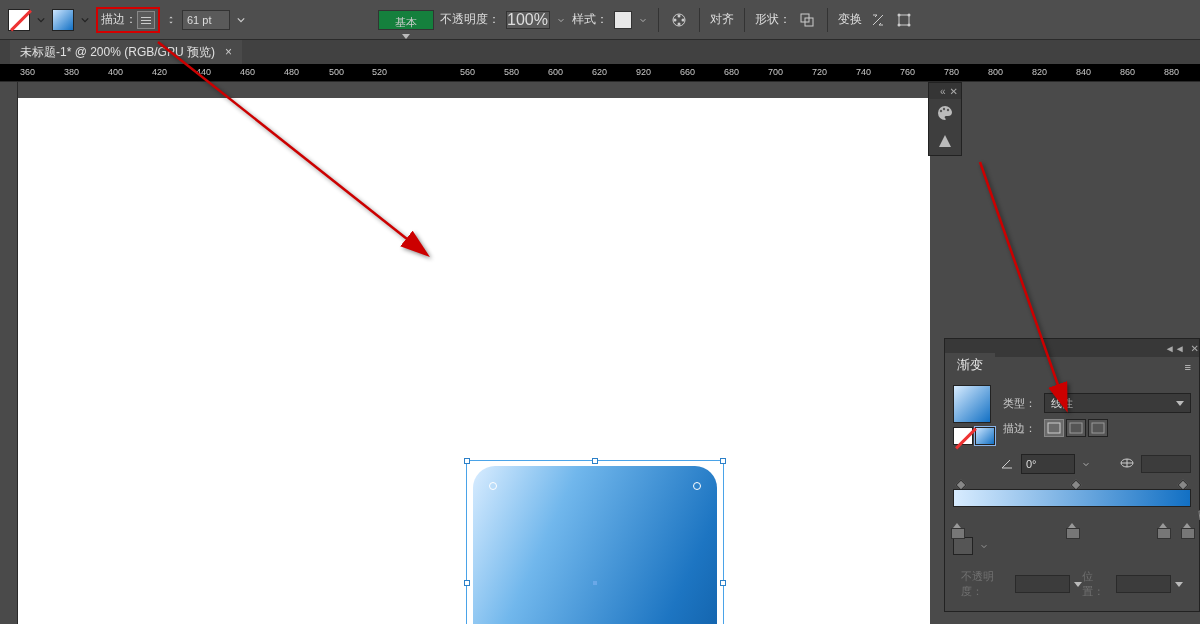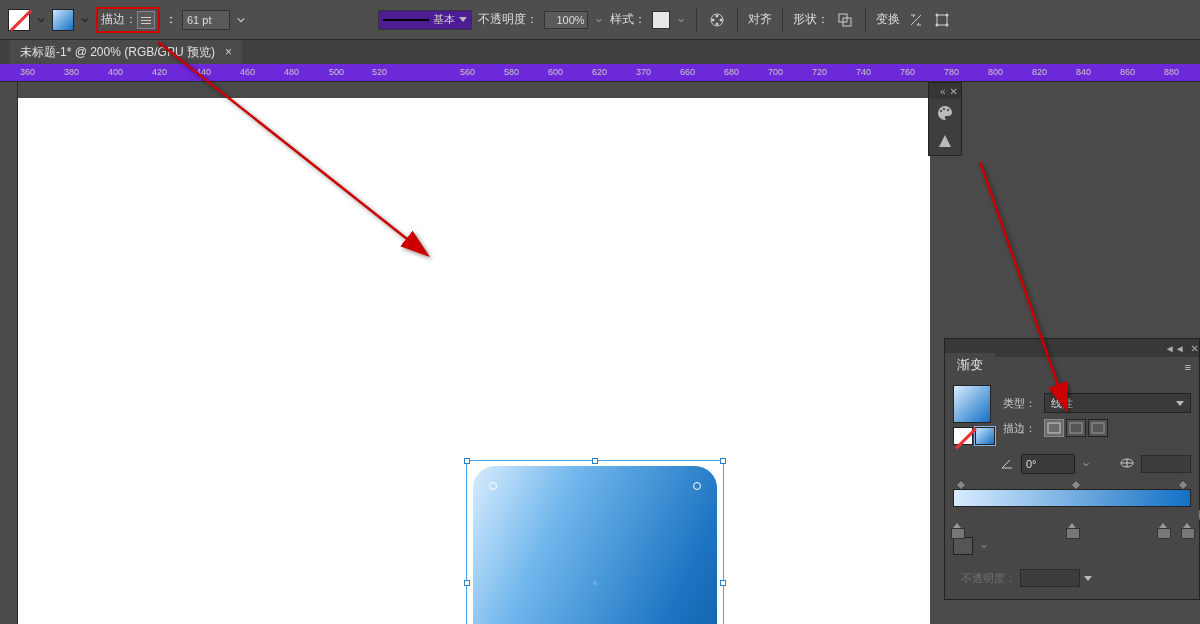--- a/index.html
+++ b/index.html
@@ -9,35 +9,35 @@
 .control-bar { height:40px; background:#4e4e4e; display:flex; align-items:center; padding:0 8px; gap:6px; border-bottom:1px solid #2a2a2a; position:relative; }
 .swatch { width:22px; height:22px; border:1px solid #222; background:#fff; display:inline-block; position:relative; }
 .no-fill::after { content:""; position:absolute; left:-2px; top:9px; width:28px; height:3px; background:#e33; transform:rotate(-45deg); }
 .grad-swatch { background:linear-gradient(135deg,#cde6ff,#1270c4); }
 .dd-caret { width:10px; height:22px; display:flex; align-items:center; justify-content:center; color:#222; cursor:pointer; }
 .dd-caret svg { width:8px; height:8px; }
 .mini-icon { width:18px; height:18px; border:1px solid #888; display:flex; align-items:center; justify-content:center; background:#5a5a5a; }
 .label { color:#ddd; font-size:12px; }
 .highlight-box { border:2px solid #d40000; padding:1px 3px; height:26px; display:flex; align-items:center; }
 .pt-input { width:48px; height:20px; background:#5a5a5a; border:1px solid #333; color:#ddd; text-align:left; padding-left:4px; font-size:11px; }
-.long-btn { height:20px; background:#4c1d95; border:1px solid #333; display:flex; align-items:center; padding:0 4px; gap:4px; }
+.long-btn { height:20px; background:#15803d; border:1px solid #333; display:flex; align-items:center; padding:0 4px; gap:4px;flex-direction:column; }
 .line-preview { width:46px; height:2px; background:#000; }
 .sep { width:1px; height:24px; background:#333; margin:0 4px; }
-.num-input { width:44px; height:18px; background:#5a5a5a; border:1px solid #333; color:#ddd; font-size:11px; padding-left:9px;text-align:center; }
+.num-input { width:44px; height:18px; background:#5a5a5a; border:1px solid #333; color:#ddd; font-size:16px; padding-left:0; }
 .style-box { width:18px; height:18px; background:#e8e8e8; border:1px solid #333; }
 .icon-btn { width:20px; height:20px; display:flex; align-items:center; justify-content:center; color:#ccc; }
 .tri { width:0; height:0; border-left:4px solid transparent; border-right:4px solid transparent; border-top:5px solid #bbb; }
 
 
 .doc-tabs { height:24px; background:#414141; display:flex; align-items:center; padding-left:10px; }
 .doc-tab { height:24px; display:flex; align-items:center; gap:10px; padding:0 10px; background:#4a4a4a; font-size:12px; color:#e0e0e0; }
 .close-x { color:#ccc; cursor:pointer; }
 
 
-.ruler-h { height:18px; background:#6d28d9; border-bottom:1px solid #2a2a2a; position:relative; overflow:hidden; color:#c8c8c8; font-size:9px; }
+.ruler-h { height:18px; background:#000000; border-bottom:1px solid #2a2a2a; position:relative; overflow:hidden; color:#c8c8c8; font-size:9px; }
 .ruler-h .tick { position:absolute; top:3px; }
 .ruler-v { width:18px; background:#4a4a4a; border-right:1px solid #2a2a2a; position:absolute; left:0; top:82px; bottom:0; }
 
 
 .canvas-area { position:absolute; left:18px; top:82px; right:0; bottom:0; background:#4a4a4a; }
 .artboard { position:absolute; left:0; top:16px; width:912px; height:526px; background:#fff; }
 .shape { position:absolute; left:455px; top:384px; width:244px; height:238px; border-radius:22px; background:linear-gradient(115deg,#d8ecff 0%,#71b7ec 30%,#1d75c2 75%,#0e5ba2 100%); }
 .sel-box { position:absolute; left:448px; top:378px; width:258px; height:246px; border:1px solid #4aa3e8; }
 .handle { position:absolute; width:6px; height:6px; background:#fff; border:1px solid #2c80c8; }
 .corner-dot { position:absolute; width:8px; height:8px; border:1.5px solid #fff; border-radius:50%; }
@@ -193,21 +193,21 @@
     <span class="tick" style="left: 196px;">440</span>
     <span class="tick" style="left: 240px;">460</span>
     <span class="tick" style="left: 284px;">480</span>
     <span class="tick" style="left: 329px;">500</span>
     <span class="tick" style="left: 372px;">520</span>
     <span class="tick" style="left: 416px; margin-top: 48px;">540</span>
     <span class="tick" style="left: 460px;">560</span>
     <span class="tick" style="left: 504px;">580</span>
     <span class="tick" style="left: 548px;">600</span>
     <span class="tick" style="left: 592px;">620</span>
-    <span class="tick" style="left: 636px;">370</span>
+    <span class="tick" style="left: 636px;">920</span>
     <span class="tick" style="left: 680px;">660</span>
     <span class="tick" style="left: 724px;">680</span>
     <span class="tick" style="left: 768px;">700</span>
     <span class="tick" style="left: 812px;">720</span>
     <span class="tick" style="left: 856px;">740</span>
     <span class="tick" style="left: 900px;">760</span>
     <span class="tick" style="left: 944px;">780</span>
     <span class="tick" style="left: 988px;">800</span>
     <span class="tick" style="left: 1032px;">820</span>
     <span class="tick" style="left: 1076px;">840</span>
@@ -343,20 +343,25 @@
             <path d="M2 4l3 3 3-3" fill="none" stroke="#aaa"></path>
           </svg>
         </span>
     </div>
     <div class="gp-foot gp-dim">
       <div style="display:flex;align-items:center;gap:4px">
         <span>不透明度：</span>
         <span class="gp-field"></span>
         <span class="tri"></span>
       </div>
+      <div style="display:flex;align-items:center;gap:4px">
+        <span>位置：</span>
+        <span class="gp-field"></span>
+        <span class="tri"></span>
+      </div>
     </div>
   </div>
 </div>
 
 <div class="arrow" style="left:150px;top:38px">
   <svg width="290" height="230">
       <defs>
         <marker id="ah1" markerWidth="12" markerHeight="12" refX="10" refY="4" orient="auto">
           <path d="M0 0L12 4L0 8z" fill="#c00"></path>
         </marker>

